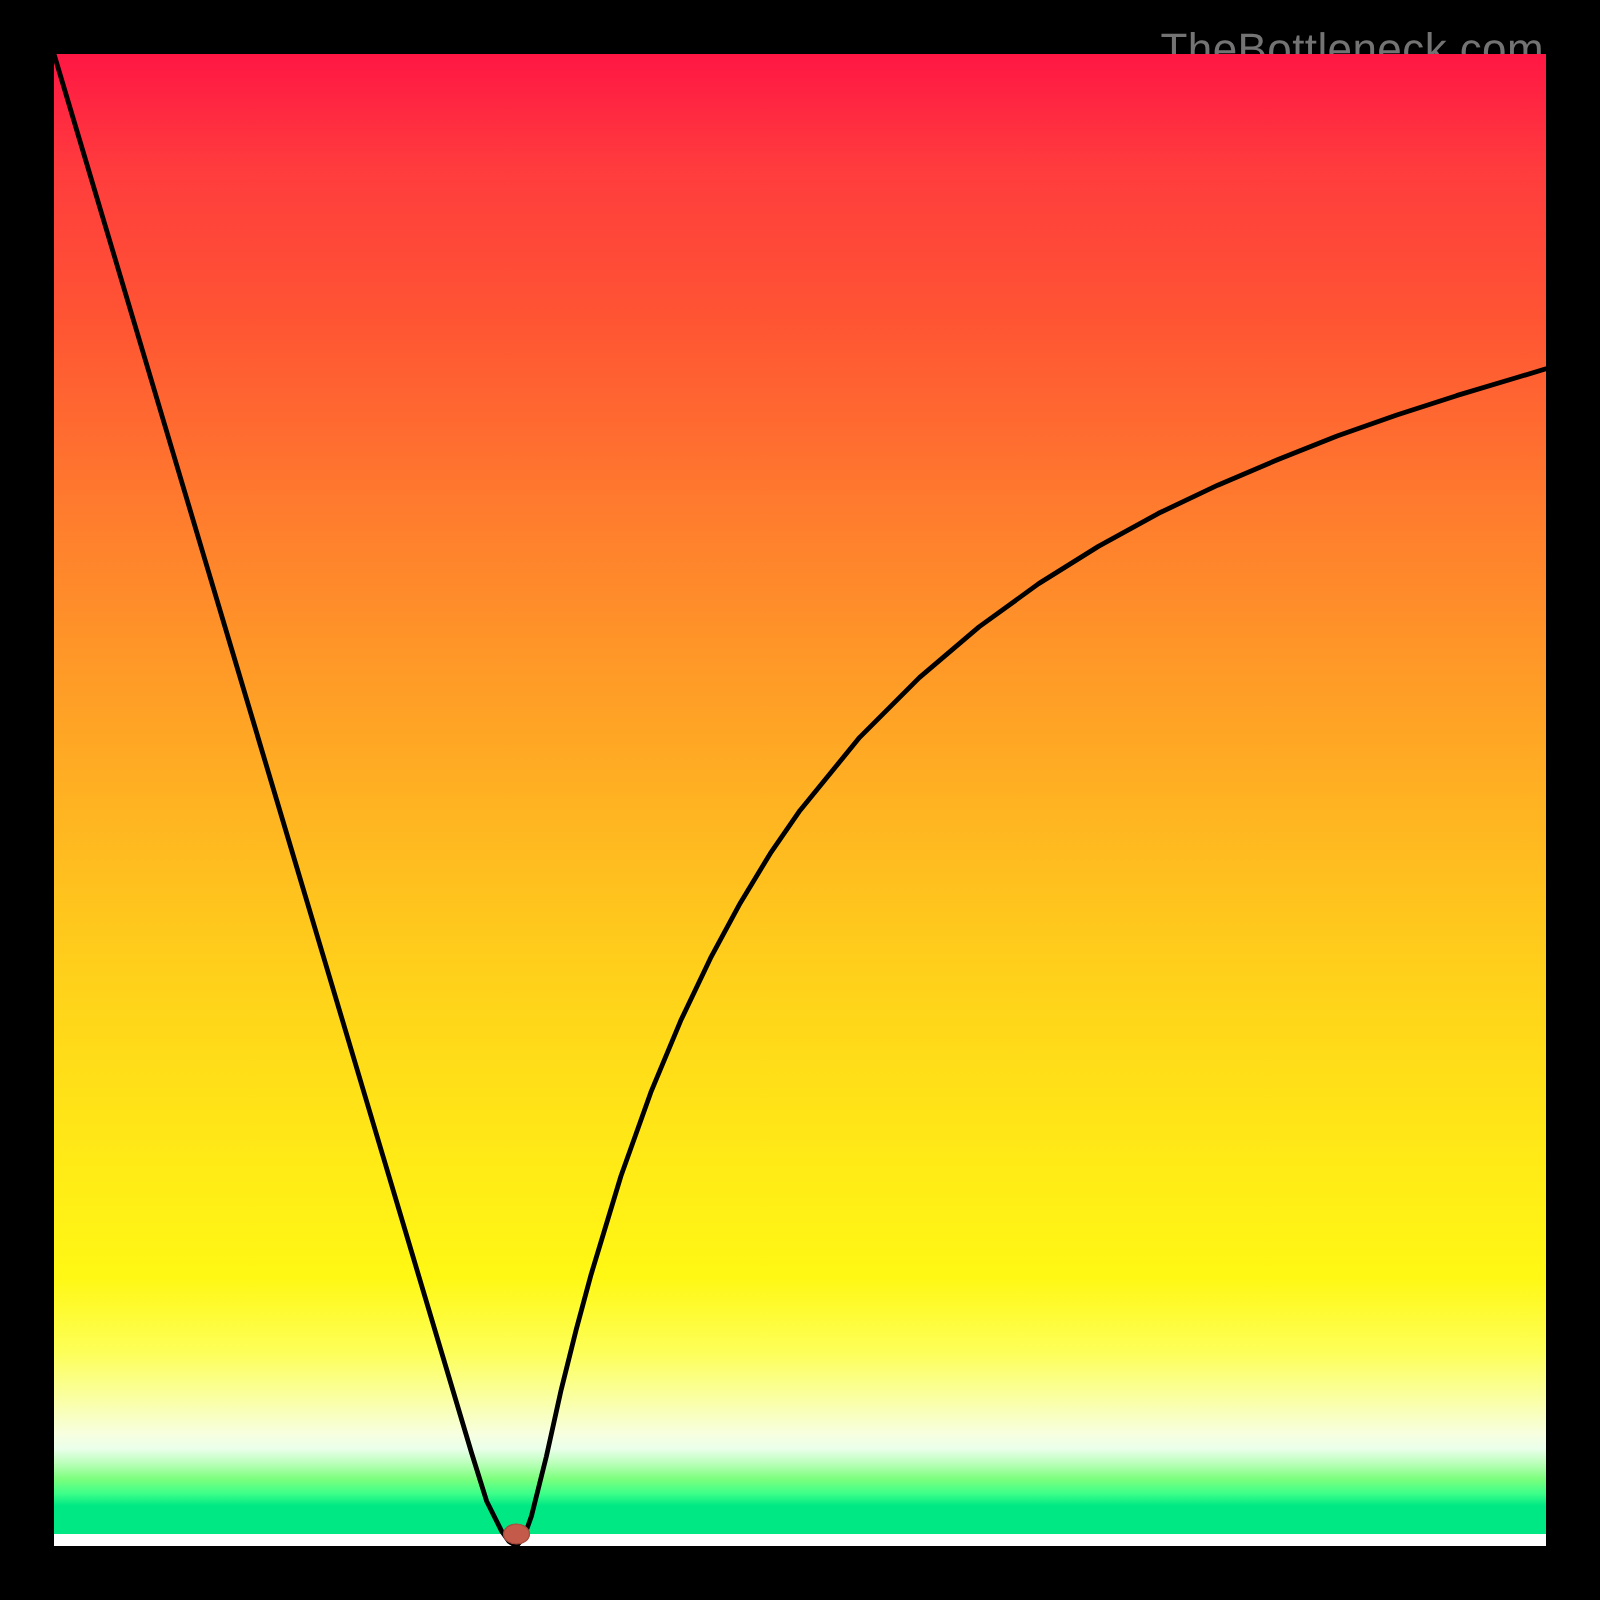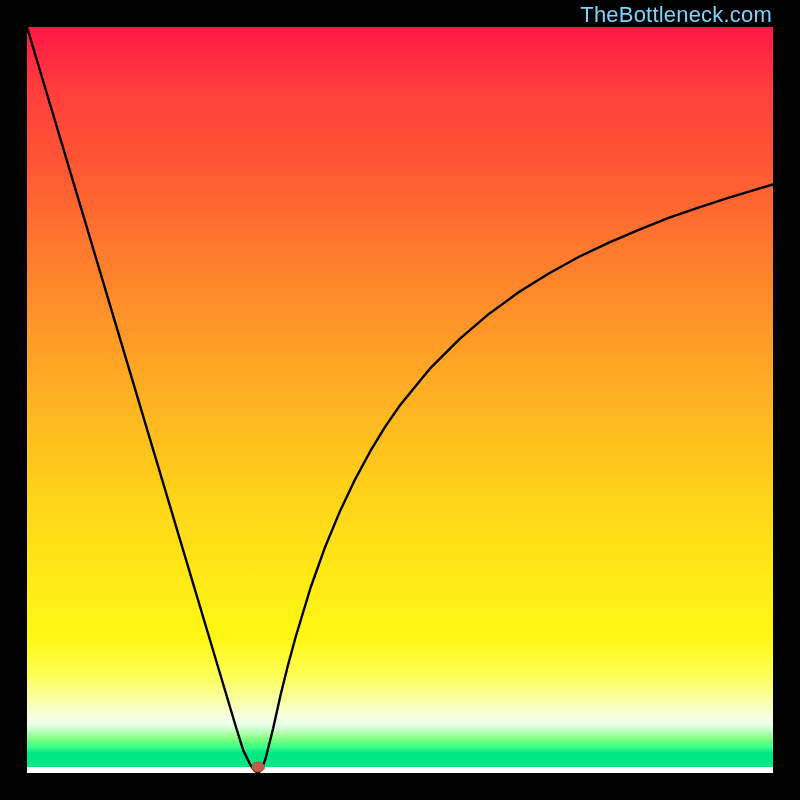--- a/index.html
+++ b/index.html
@@ -43,23 +43,23 @@
         #7dff7d 95.5%,
         #3cff8a 96.5%,
         #00e884 97.3%,
         #00e884 99.2%,
         #ffffff 99.2%,
         #ffffff 100%
       );
   }
   .watermark {
     position: absolute;
-    top: 2px;
+    top: 12px;
     right: 28px;
-    color: #7dd3fc;
+    color: #737373;
     font-size: 22px;
     font-weight: 400;
     letter-spacing: 0.2px;
     user-select: none;
     text-align: right;
   }
   svg.curve {
     position: absolute;
     top: 0;
     left: 0;

